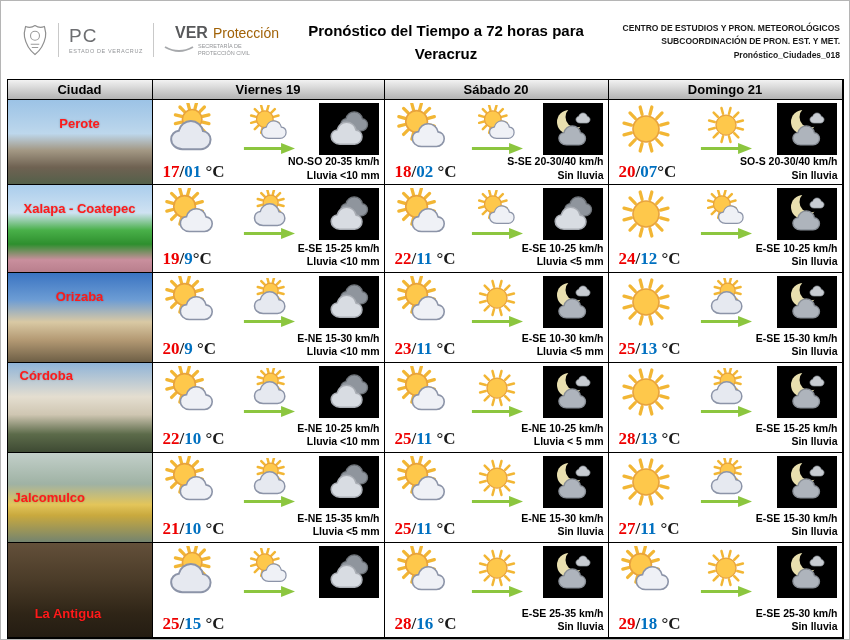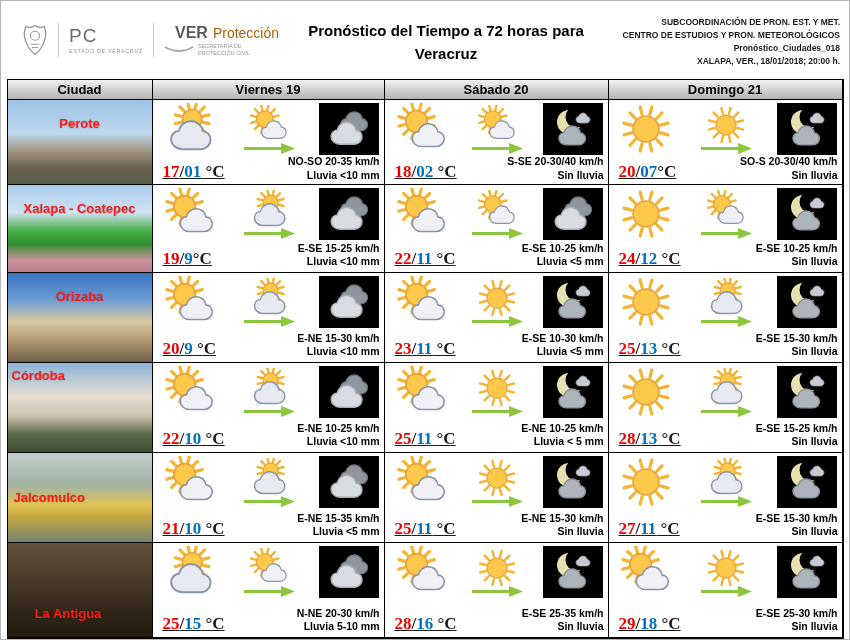--- a/index.html
+++ b/index.html
@@ -30,21 +30,21 @@
           border:1px solid #000; width:837px; margin:0 auto; }
   .cell { border-right:1px solid #000; border-bottom:1px solid #000; overflow:hidden; }
   .hdr { background:linear-gradient(180deg,#f2f2f2 0%,#cfcfcf 55%,#b3b3b3 100%);
          font-weight:bold; font-size:13px; text-align:center; line-height:19px; color:#000; }
 
   
   .city-cell { position:relative; }
   .city-label { position:absolute; font-weight:bold; font-size:13px; color:var(--city-label,#f00);
                 text-shadow:0 0 2px rgba(0,0,0,.25); white-space:nowrap; }
   .pos-top { top:16px; left:50%; transform:translateX(-50%); }
-  .pos-top-left { top:5px; left:4px;text-align:right; }
+  .pos-top-left { top:5px; left:12px;text-align:right; }
   .pos-middle-left { top:42%; left:6px; }
   .pos-bottom { bottom:16px; left:42%; transform:translateX(-50%); }
   .photo-0{background:linear-gradient(180deg,#9cc3e6 0%,#bdd7ec 40%,#a39884 60%,#6f6252 80%,#54604a 100%);}
   .photo-1{background:linear-gradient(180deg,#aacdec 0%,#cfe2f2 32%,#49b049 52%,#2e8f2e 68%,#c98f9d 86%,#b97f8d 100%);}
   .photo-2{background:linear-gradient(180deg,#3b74c2 0%,#6c9cd4 30%,#d9c9a4 55%,#b49a74 75%,#6e5f46 100%);}
   .photo-3{background:linear-gradient(180deg,#90b4d8 0%,#e4ded0 38%,#cfc6b2 58%,#5c6b4a 80%,#3e4a33 100%);}
   .photo-4{background:linear-gradient(180deg,#c2cfc9 0%,#9fb2a4 35%,#e3c55a 58%,#c9a93e 70%,#74846f 100%);}
   .photo-5{background:linear-gradient(180deg,#63503a 0%,#4a3b28 40%,#2f2517 75%,#241c12 100%);}
 
   
@@ -52,21 +52,21 @@
   .icons-row { display:flex; justify-content:space-between; align-items:flex-start; padding:1px 2px 0 4px; }
   .ic-morning { width:58px; height:52px; }
   .ic-midday { width:50px; height:50px; position:relative; margin-top:2px; }
   .ic-midday .ic { width:44px; height:40px; margin:0 auto; }
   .ic-morning svg, .ic-midday .ic svg { width:100%; height:100%; display:block; }
   .arrow { position:absolute; left:50%; transform:translateX(-50%); bottom:0; width:56px; height:13px; }
   .arrow svg { width:100%; height:100%; display:block; }
   .night-box { width:60px; height:52px; background:#000; flex:none; display:flex; align-items:center; justify-content:center; }
   .night-box svg { width:52px; height:46px; display:block; }
   .info-row { display:flex; justify-content:space-between; align-items:flex-end; padding:0 1px 0 6px; }
-  .temp { font-family:"Liberation Serif", serif; font-weight:bold; font-size:17px; color:#1a1a1a; white-space:nowrap;text-decoration:underline; }
+  .temp { font-family:"Liberation Serif", serif; font-weight:bold; font-size:17px; color:#1a1a1a; white-space:nowrap; }
   .tmax { color:var(--temp-max,#f00); }
   .tmin { color:var(--temp-min,#0070c0); }
   .windblock { text-align:right; font-weight:bold; font-size:10.5px; line-height:1.3; color:#000; white-space:nowrap; }
 
   
   .footer { height:24px; display:flex; justify-content:flex-end; align-items:center; padding-right:32px; }
   .credit { font-style:italic; font-weight:bold; font-size:11px; color:var(--footer-text,#17365d); }
 </style>
 </head>
 <body>
@@ -104,24 +104,23 @@
             <span>PROTECCIÓN CIVIL</span>
           </span>
         </span>
       </span>
     </div>
     <div class="title-block">
       <div>Pronóstico del Tiempo a 72 horas para</div>
       <div>Veracruz</div>
     </div>
     <div class="info-block">
+      <div>CENTRO DE ESTUDIOS Y PRON. METEOROLÓGICOS</div>
       <div>SUBCOORDINACIÓN DE PRON. EST. Y MET.</div>
-      <div>CENTRO DE ESTUDIOS Y PRON. METEOROLÓGICOS</div>
       <div>Pronóstico_Ciudades_018</div>
-      <div>XALAPA, VER., 18/01/2018; 20:00 h.</div>
     </div>
   </div>
 
   <div class="grid" id="grid">
     <div class="cell hdr">Ciudad</div>
     <div class="cell hdr">Viernes 19</div>
     <div class="cell hdr">Sábado 20</div>
     <div class="cell hdr">Domingo 21</div>
   <div class="cell city-cell photo-0">
         <div class="city-label pos-top">Perote</div>
@@ -1239,24 +1238,20 @@
                 <path d="M10 22 C5 22 2 18.5 2 15 C2 11.8 4.3 9.3 7.4 9 C8.3 5 11.9 2 16 2 C20.3 2 23.9 5.1 24.6 9.2 C27.7 9.6 30 12.1 30 15.2 C30 18.9 27 22 23.2 22 Z" fill="#8F959D" stroke="#6d7278" stroke-width="1.4"></path>
               </g>
               <g transform="translate(6,14) scale(1.1)">
                 <path d="M10 22 C5 22 2 18.5 2 15 C2 11.8 4.3 9.3 7.4 9 C8.3 5 11.9 2 16 2 C20.3 2 23.9 5.1 24.6 9.2 C27.7 9.6 30 12.1 30 15.2 C30 18.9 27 22 23.2 22 Z" fill="#D8DCE2" stroke="#a9adb4" stroke-width="1.4"></path>
               </g>
             </svg>
           </div>
         </div>
         <div class="info-row">
           <div class="temp"><span class="tmax">25</span><span>/</span><span class="tmin">15</span><span> °C</span></div>
-          <div class="windblock">
-            <div class="">N-NE 20-30 km/h</div>
-            <div class="">Lluvia 5-10 mm</div>
-          </div>
         </div>
       </div>
       <div class="cell day-cell">
         <div class="icons-row">
           <div class="ic-morning">
             <svg viewBox="0 0 48 48">
               <line x1="29.6" y1="19.8" x2="35.4" y2="21.4" stroke="#F2B634" stroke-width="3" stroke-linecap="round"></line>
               <line x1="26.8" y1="24.8" x2="31.0" y2="29.0" stroke="#F2B634" stroke-width="3" stroke-linecap="round"></line>
               <line x1="21.8" y1="27.6" x2="23.4" y2="33.4" stroke="#F2B634" stroke-width="3" stroke-linecap="round"></line>
               <line x1="16.2" y1="27.6" x2="14.6" y2="33.4" stroke="#F2B634" stroke-width="3" stroke-linecap="round"></line>

